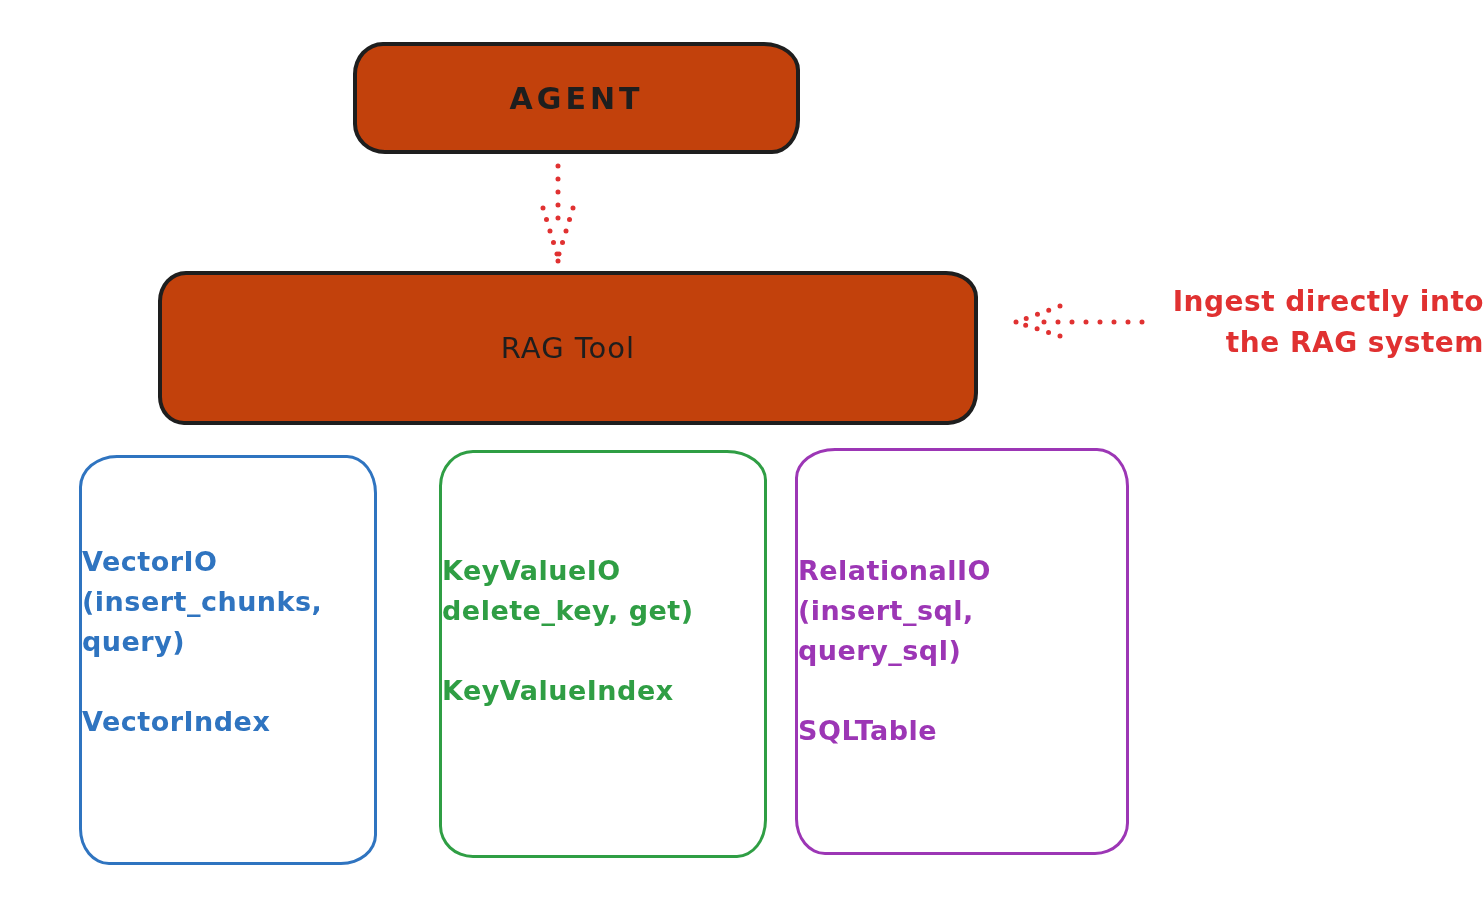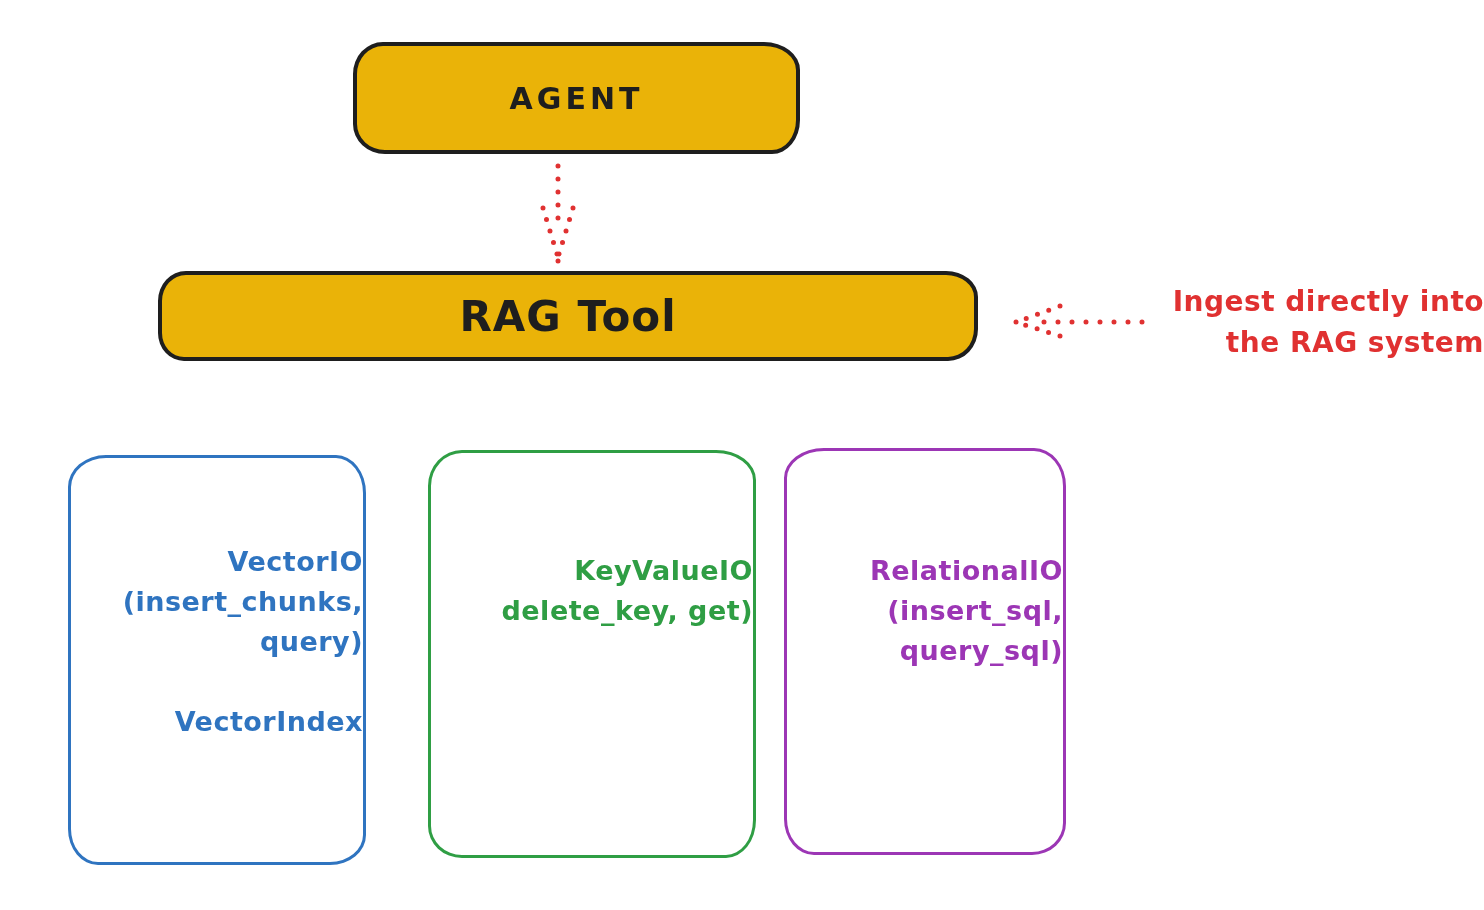--- a/index.html
+++ b/index.html
@@ -12,71 +12,72 @@
     width: 1484px;
     height: 910px;
     background: #ffffff;
     overflow: hidden;
     font-family: "DejaVu Sans", sans-serif;
     color: #1e1e1e;
   }
   .box {
     position: absolute;
     box-sizing: border-box;
-    background: #eab308;
+    background: #c2410c;
     display: flex;
     align-items: center;
     justify-content: center;
   }
   .black-box {
     border: 4px solid #1e1e1e;
   }
   .agent-box {
     left: 353px; top: 42px;
     width: 447px; height: 112px;
     border-radius: 30px 36px 28px 32px / 32px 28px 34px 30px;
     font-size: 30px;
     font-weight: 600;
     letter-spacing: 4px;
   }
   .rag-box {
     left: 158px; top: 271px;
-    width: 820px; height: 90px;
+    width: 820px; height: 154px;
     border-radius: 28px 32px 30px 26px / 30px 26px 32px 28px;
-    font-size: 42px;
-    font-weight: 700;
+    font-size: 29px;
+    font-weight: 400;
     letter-spacing: 1px;
   }
   .sbox {
     position: absolute;
     box-sizing: border-box;
     border: 3.5px solid var(--c, #1e1e1e);
     color: var(--c, #1e1e1e);
     background: #ffffff;
-    text-align: right;
+    text-align: left;
     font-size: 27px;
     font-weight: 600;
     line-height: 40px;
     letter-spacing: 0.5px;
+    margin-left: 11px;
   }
   .sbox-vector {
     left: 68px; top: 455px;
     width: 298px; height: 410px;
     border-radius: 38px 30px 36px 30px / 32px 38px 30px 36px;
     padding-top: 84px;
   }
   .sbox-keyvalue {
     left: 428px; top: 450px;
     width: 328px; height: 408px;
     border-radius: 34px 40px 30px 34px / 36px 30px 38px 32px;
     padding-top: 98px;
   }
   .sbox-relational {
     left: 784px; top: 448px;
-    width: 282px; height: 407px;
+    width: 334px; height: 407px;
     border-radius: 40px 32px 34px 30px / 30px 38px 32px 36px;
     padding-top: 100px;
   }
   .sbox-index {
     margin-top: 40px;
   }
   .arrow {
     position: absolute;
     color: var(--c, #e03131);
   }
@@ -138,21 +139,23 @@
   <div class="sbox sbox-vector" style="--c: #2f74c0;">
     <div>VectorIO</div>
     <div>(insert_chunks,</div>
     <div>query)</div>
     <div class="sbox-index">VectorIndex</div>
   </div>
 
   <div class="sbox sbox-keyvalue" style="--c: #2f9e44;">
     <div>KeyValueIO</div>
     <div>delete_key, get)</div>
+    <div class="sbox-index">KeyValueIndex</div>
   </div>
 
   <div class="sbox sbox-relational" style="--c: #9c36b5;">
     <div>RelationalIO</div>
     <div>(insert_sql,</div>
     <div>query_sql)</div>
+    <div class="sbox-index">SQLTable</div>
   </div>
 
 </div>
 
 </body></html>

